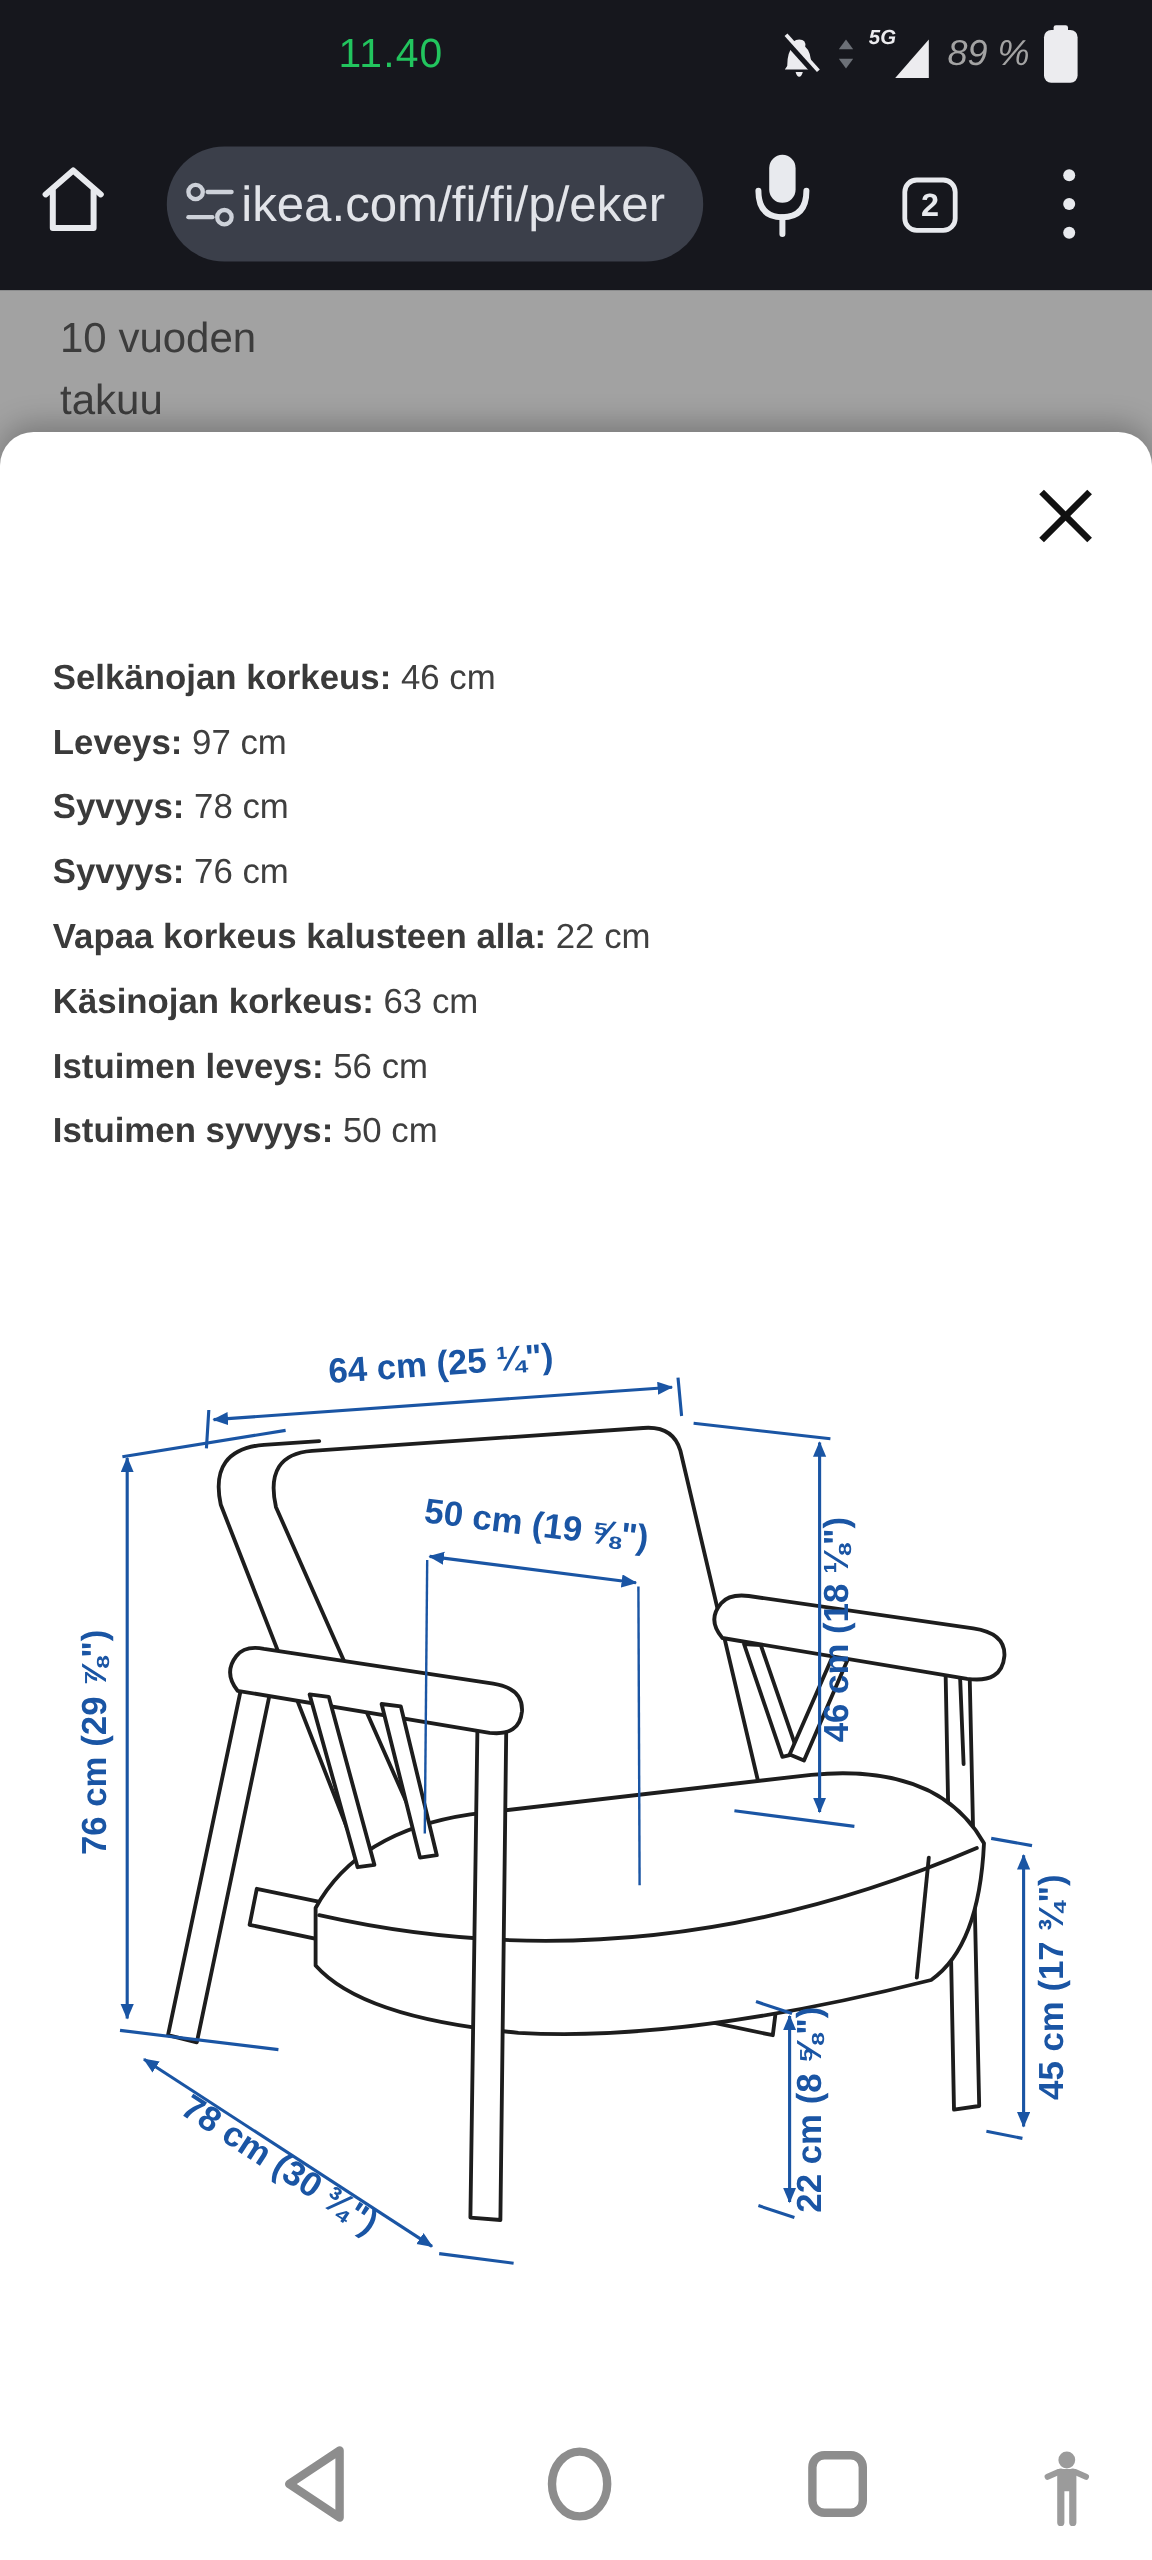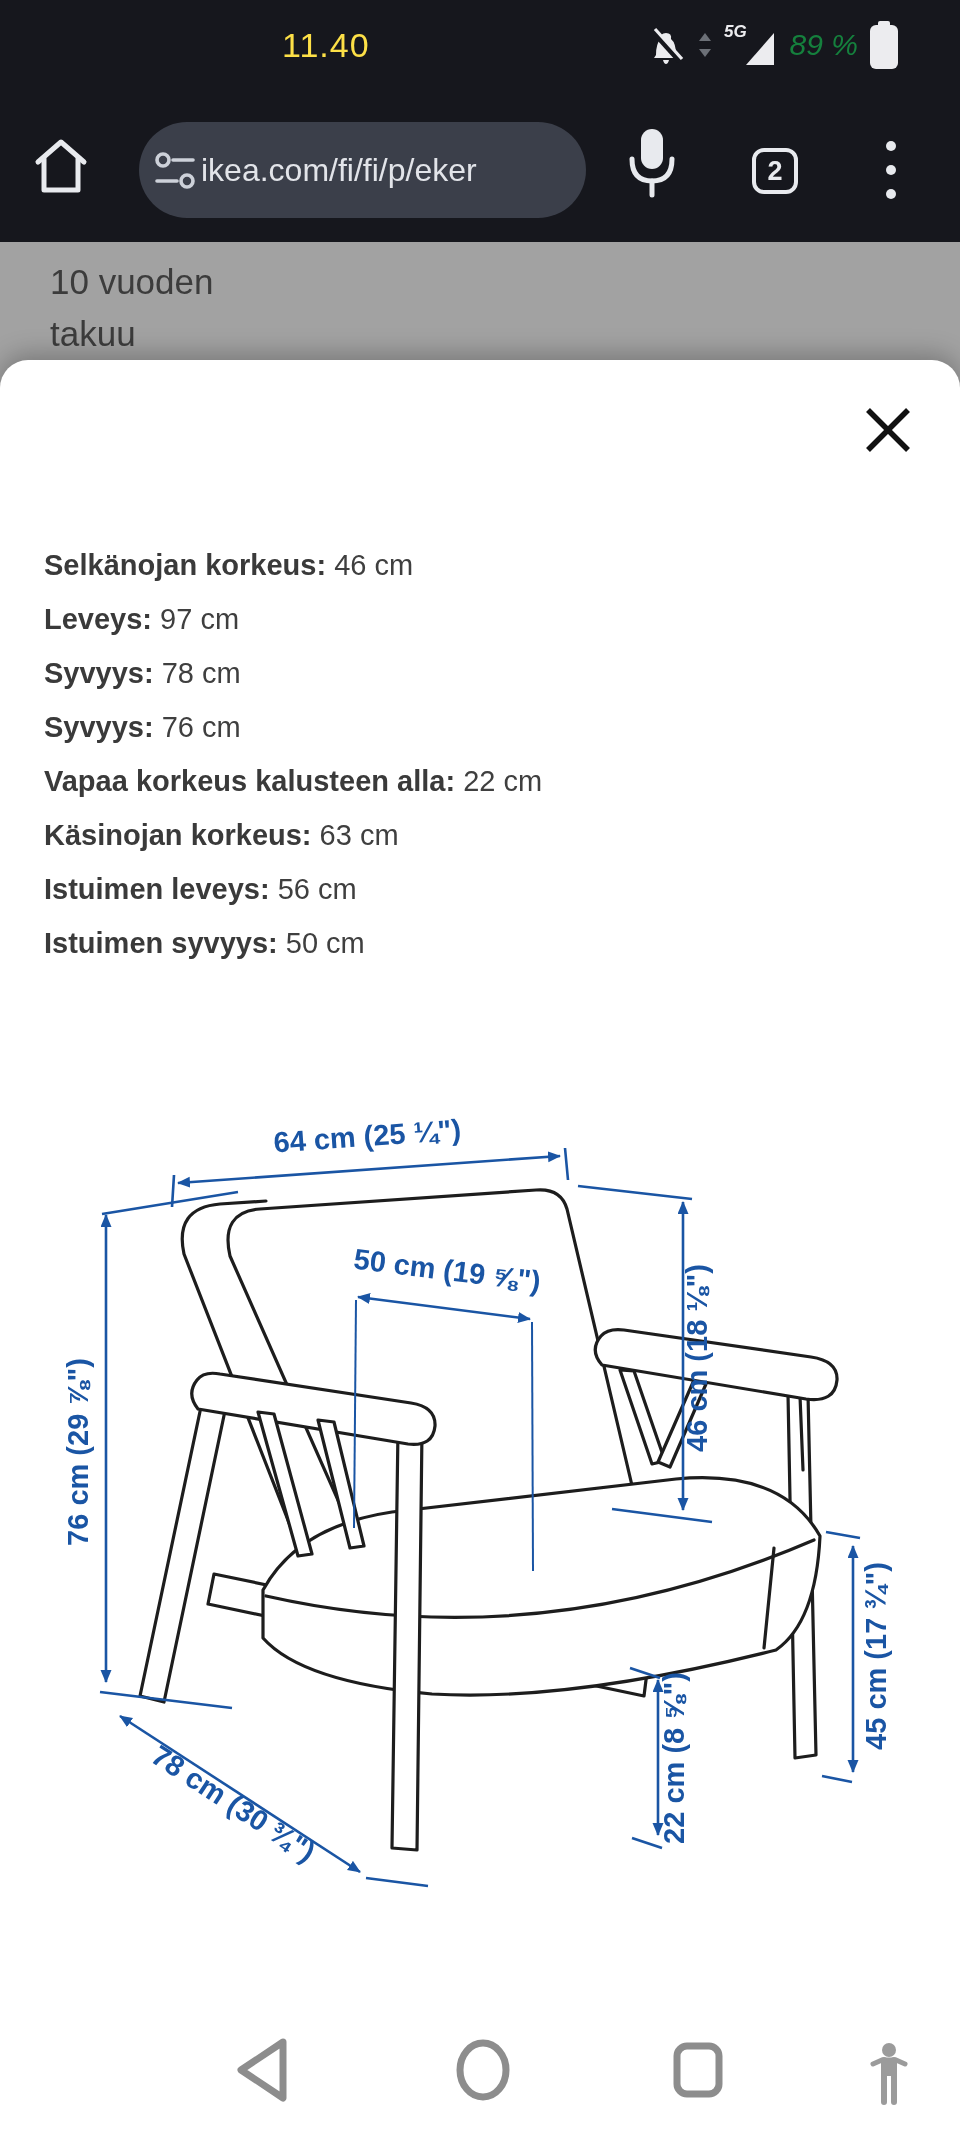--- a/index.html
+++ b/index.html
@@ -3,27 +3,27 @@
 <meta charset="utf-8">
 <style>
   html,body{margin:0;padding:0;background:#000;}
   *{box-sizing:border-box;}
   .screen{
     position:relative;width:960px;height:2133px;overflow:hidden;
     font-family:"Liberation Sans",sans-serif;background:#a2a2a2;
   }
   
   .status-bar{position:absolute;left:0;top:0;width:960px;height:90px;background:#16171d;}
-  .status-time{position:absolute;left:282px;top:26px;color:#fde047;font-size:34px;font-weight:500;letter-spacing:1px;}
+  .status-time{position:absolute;left:282px;top:26px;color:#22c55e;font-size:34px;font-weight:500;letter-spacing:1px;}
   .status-right{position:absolute;right:60px;top:0;height:90px;display:flex;align-items:center;gap:10px;font-style:italic;}
-  .battery-text{color:#15803d;font-size:30px;margin-left:4px;}
+  .battery-text{color:#a3a3a3;font-size:30px;margin-left:4px;}
   
   .toolbar{position:absolute;left:0;top:90px;width:960px;height:152px;background:#16171d;}
   .url-pill{position:absolute;left:139px;top:32px;width:447px;height:96px;border-radius:48px;background:#3b3f4a;display:flex;align-items:center;}
-  .url-text{color:#e2e4e9;font-size:32px;margin-left:62px;white-space:nowrap;overflow:hidden;}
+  .url-text{color:#e2e4e9;font-size:41px;margin-left:62px;white-space:nowrap;overflow:hidden;}
   
   .page-dim{position:absolute;left:0;top:242px;width:960px;height:200px;background:#a2a2a2;padding-left:32px;}
   .dim-text{position:absolute;left:50px;color:#3c3c3c;font-size:35px;line-height:52px;}
   
   .sheet{position:absolute;left:0;top:360px;width:960px;height:1695px;background:#ffffff;
          border-radius:28px 28px 0 0;box-shadow:0 -6px 24px rgba(0,0,0,0.25);}
   .close-btn{position:absolute;right:44px;top:42px;width:56px;height:56px;background:none;border:none;padding:0;cursor:pointer;}
   .measure-list{position:absolute;left:44px;top:178px;width:880px;}
   .measure-row{font-size:29px;line-height:54px;color:#3f3f3f;white-space:nowrap;}
   .measure-row b{font-weight:bold;color:#3a3a3a;}

